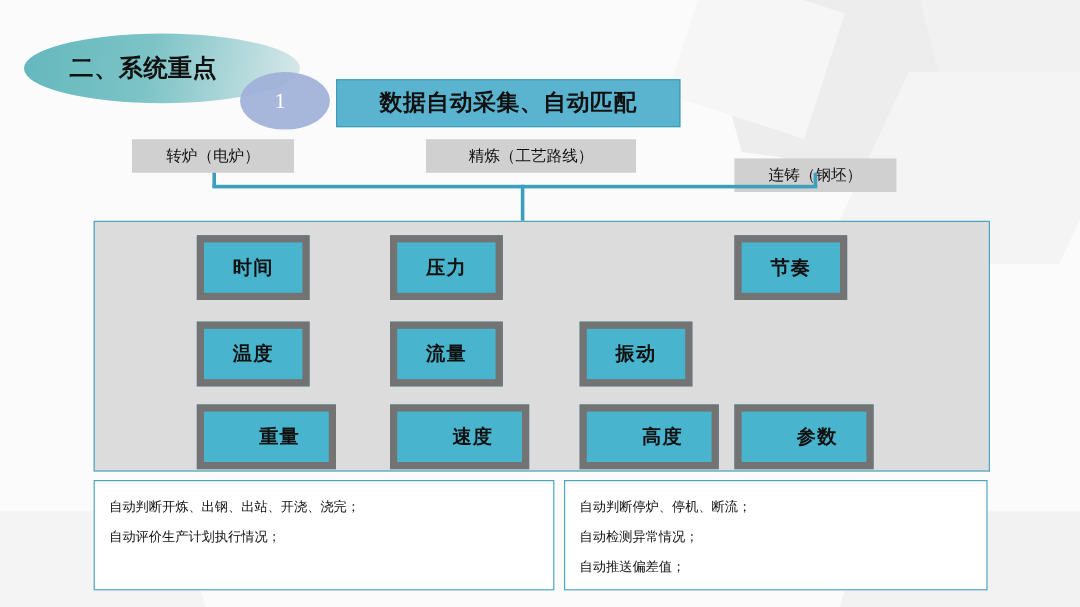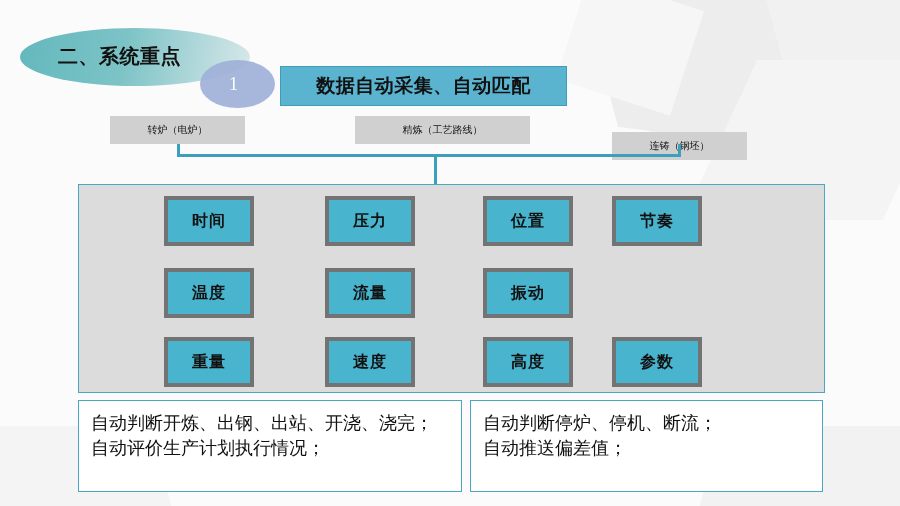--- a/index.html
+++ b/index.html
@@ -130,21 +130,21 @@
   .stage {
     position: absolute;
     top: 116px;
     height: 28px;
     background: #d0d0d0;
     display: flex;
     align-items: center;
     justify-content: center;
   }
   .stage span {
-    font-size: 10px;
+    font-size: 13px;
     color: #111111;
     font-family: "Liberation Serif", serif;
   }
   .stage-0 { left: 110px; width: 135px; }
   .stage-1 { left: 355px; width: 175px; }
   .stage-2 { left: 612px; width: 135px; margin-top: 16px; }
 
   
   .conn {
     position: absolute;
@@ -162,54 +162,54 @@
     top: 184px;
     width: 745px;
     height: 207px;
     background: #dcdcdc;
     border: 1px solid #4aa7c2;
   }
   .cell {
     position: absolute;
     height: 42px;
     background: #48b4cd;
-    border: 4px solid #737373;
+    border: 6px solid #737373;
     display: flex;
     align-items: center;
     justify-content: center;
   }
   .cell span {
     font-size: 16px;
     color: #111111;
     font-family: "Liberation Serif", serif;
     font-weight: bold;
     letter-spacing: 1px;
   }
   .col-0 { left: 164px; width: 82px; }
   .col-1 { left: 325px; width: 82px; }
   .col-2 { left: 483px; width: 82px; }
   .col-3 { left: 612px; width: 82px; }
   .row-0 { top: 196px; }
   .row-1 { top: 268px; }
-  .row-2 { top: 337px; }
+  .row-2 { top: 337px; padding-left: 22px; }
 
   
   .note {
     position: absolute;
     top: 400px;
     height: 92px;
     background: #ffffff;
     border: 1px solid #4aa7c2;
     box-sizing: border-box;
     padding: 10px 12px 0 12px;
   }
   .note-left  { left: 78px;  width: 384px; }
   .note-right { left: 470px; width: 353px; }
   .note .line {
-    font-size: 18px;
+    font-size: 11px;
     color: #111111;
     font-family: "Liberation Serif", serif;
     line-height: 25px;
     white-space: nowrap;
   }
 </style>
 </head>
 <body>
 
 <div id="slide">
@@ -247,23 +247,20 @@
   <div class="conn conn-mid-v"></div>
 
   <div class="grid-panel"></div>
 
   <div class="cell col-0 row-0">
       <span>时间</span>
     </div>
   <div class="cell col-1 row-0">
       <span>压力</span>
     </div>
-  <div class="cell col-2 row-0">
-      <span>位置</span>
-    </div>
   <div class="cell col-3 row-0">
       <span>节奏</span>
     </div>
 
   <div class="cell col-0 row-1">
       <span>温度</span>
     </div>
   <div class="cell col-1 row-1">
       <span>流量</span>
     </div>
@@ -284,16 +281,17 @@
       <span>参数</span>
     </div>
 
   <div class="note note-left">
     <div class="line">自动判断开炼、出钢、出站、开浇、浇完；</div>
     <div class="line">自动评价生产计划执行情况；</div>
   </div>
 
   <div class="note note-right">
     <div class="line">自动判断停炉、停机、断流；</div>
+    <div class="line">自动检测异常情况；</div>
     <div class="line">自动推送偏差值；</div>
   </div>
 
 </div>
 
 </body></html>

